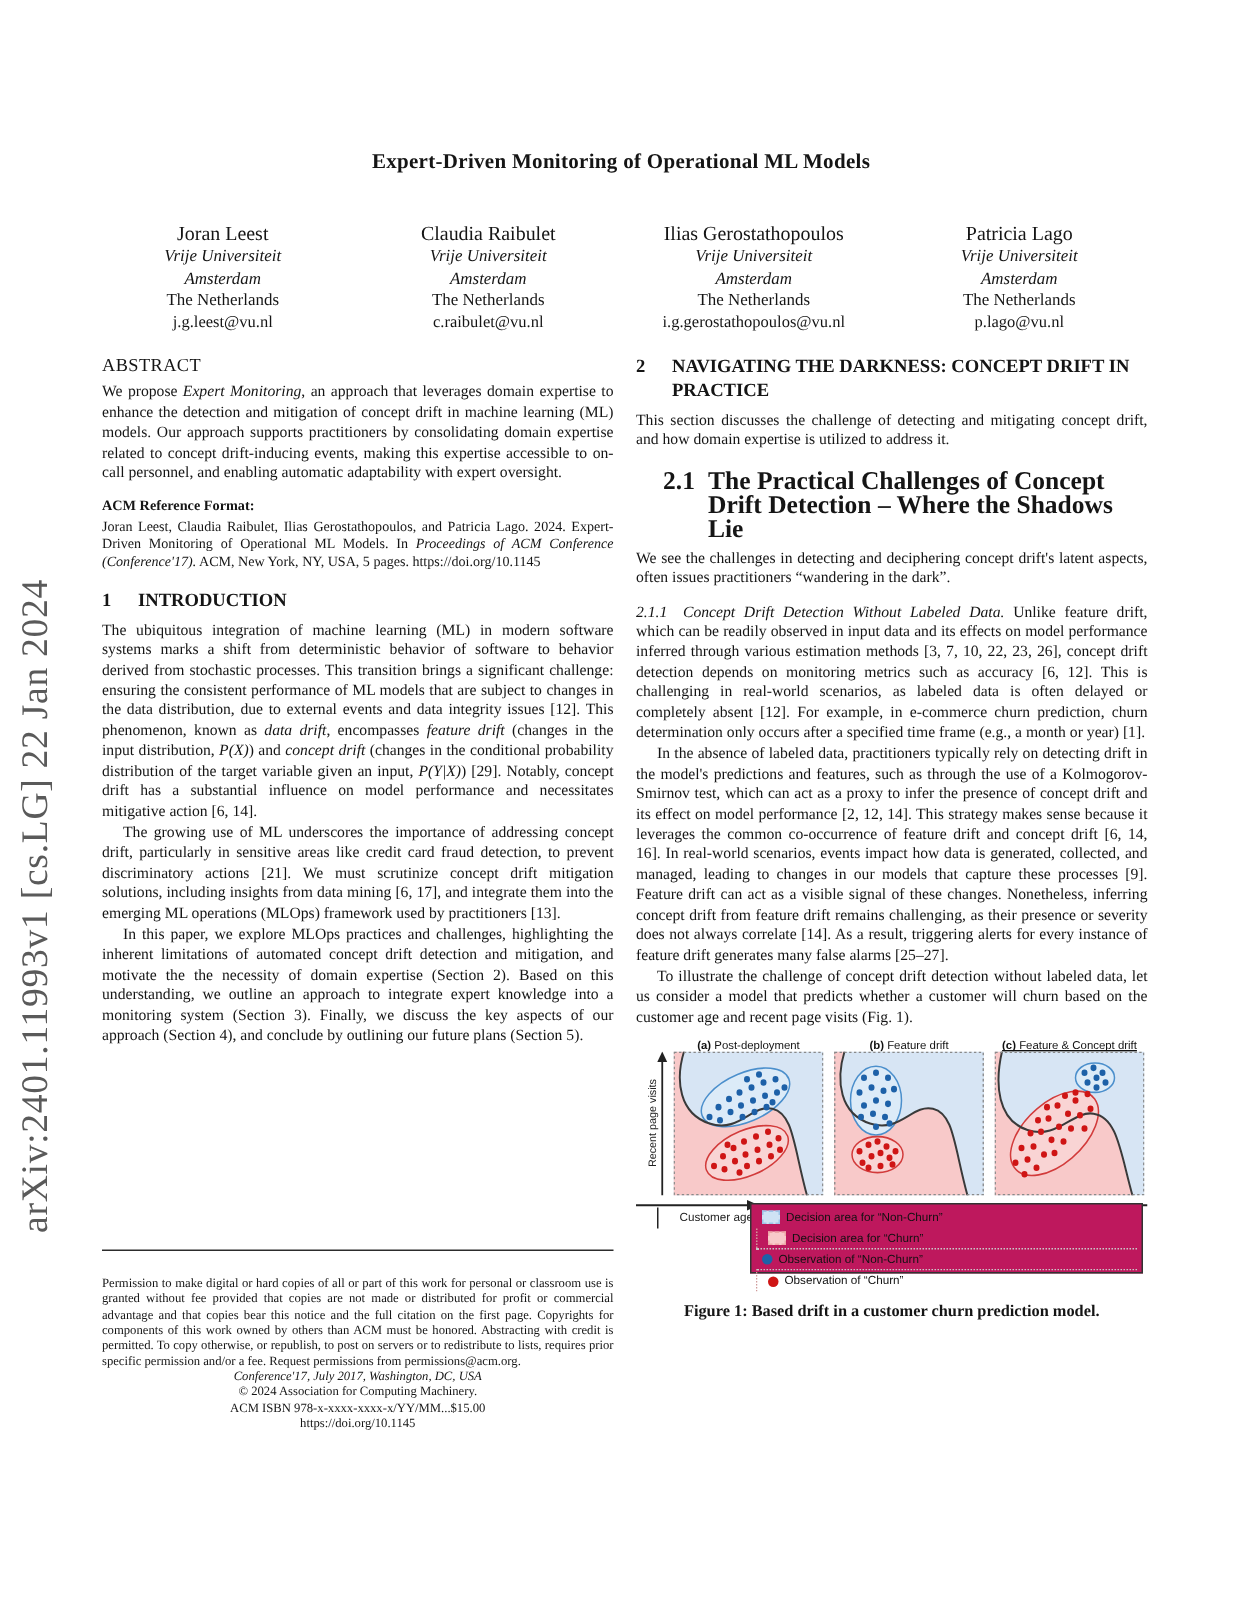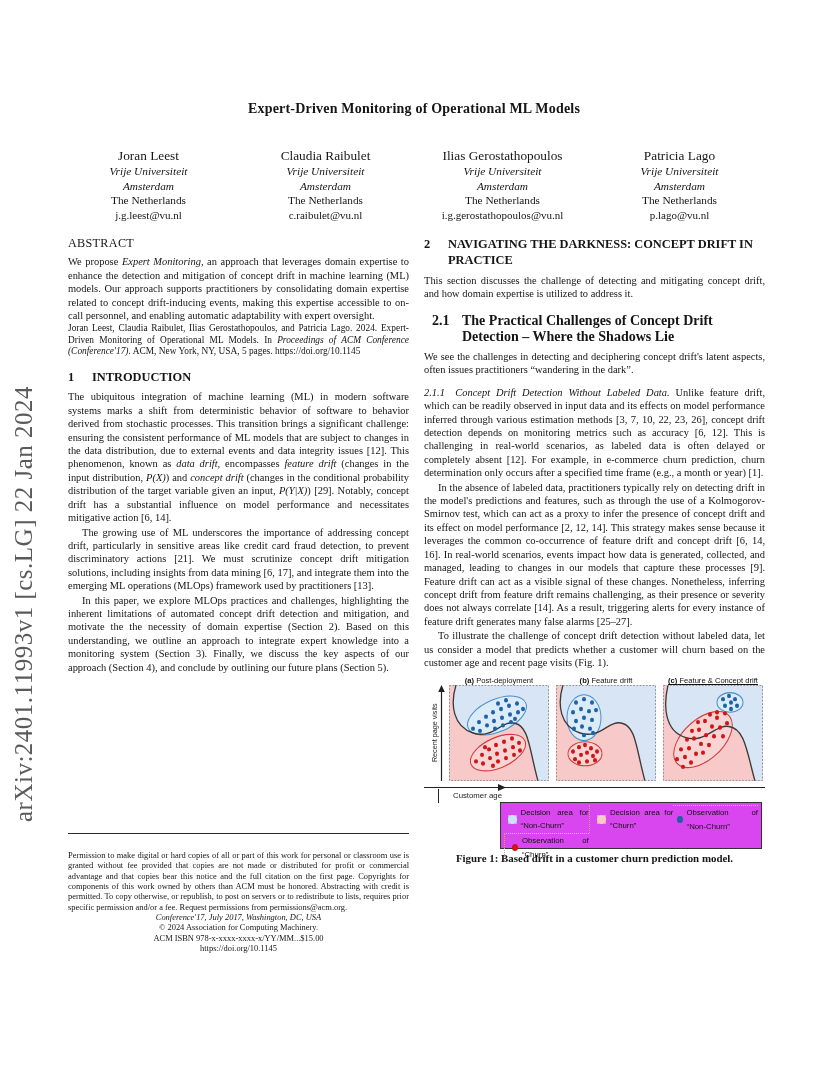--- a/index.html
+++ b/index.html
@@ -26,22 +26,22 @@
   .col{position:absolute;width:341px;font-size:10.45px;line-height:13.4px;text-align:justify;}
   #col-left{left:68px;top:237px;}
   #col-right{left:424px;top:237px;}
 
   .h-abs{font-weight:normal;font-size:12.2px;margin:0 0 5px 0;text-align:left;letter-spacing:.3px;}
   .h-ref{font-weight:bold;font-size:9.5px;margin:10px 0 1px 0;text-align:left;}
   .ref-body{font-size:9.4px;line-height:11.4px;}
   .h-sec{position:relative;padding-left:24px;font-weight:bold;font-size:12.4px;line-height:15.8px;
     margin:12px 0 5px 0;text-align:left;}
   .h-sec .num{position:absolute;left:0;}
-  .h-sub{position:relative;padding-left:30px;font-weight:bold;font-size:14px;line-height:15.8px;
-    margin:13px 0 5px 8px;text-align:left;}
+  .h-sub{position:relative;padding-left:30px;font-weight:bold;font-size:17px;line-height:15.8px;
+    margin:13px 0 5px 18px;text-align:left;}
   .h-sub .num{position:absolute;left:0;}
   .para{margin:0 0 1px 0;}
   .ind{text-indent:14px;}
   .mt{margin-top:9px;}
 
   #footnote{position:absolute;left:68px;top:833px;width:341px;font-size:8.45px;line-height:10.35px;
     border-top:1px solid #2c2c2c;padding-top:16px;}
   #footnote .perm{text-align:justify;}
   #footnote .fline{text-align:center;}
 
@@ -49,23 +49,23 @@
   #figure1{position:relative;margin-top:5px;height:196px;font-family:"Liberation Sans",sans-serif;}
   #fig-canvas{position:relative;height:170px;}
   .panel-label{position:absolute;top:0;width:100px;text-align:center;font-size:7.6px;color:#111;}
   .panel{position:absolute;top:11px;width:100px;height:96px;}
   #ylabel{position:absolute;left:-37px;top:52px;width:96px;text-align:center;
     transform:rotate(-90deg);font-size:7.2px;color:#222;}
   #y-arrow{position:absolute;left:13px;top:11px;width:9px;height:96px;}
   #x-axis{position:absolute;left:0;top:109px;width:341px;height:10px;}
   #xlabel{position:absolute;left:14px;top:115px;font-size:7.8px;color:#222;
     border-left:1.2px solid #222;padding-left:14px;}
-  #legend{position:absolute;left:76px;top:128px;width:262px;height:47px;
-    border:1px solid #333;background:#d946ef;display:grid;
-    grid-template-columns:1fr 1fr 1fr;box-sizing:border-box;padding:2px 3px;}
+  #legend{position:absolute;left:76px;top:112px;width:262px;height:47px;
+    border:1px solid #333;background:#be185d;display:grid;
+    grid-template-columns:1fr;box-sizing:border-box;padding:2px 3px;}
   .lg-cell{display:flex;align-items:center;gap:4px;font-size:7.8px;color:#111;padding-left:4px;}
   .lg-cell:nth-child(even){border-left:1px dotted #cf9a9a;padding-left:7px;}
   .lg-cell:nth-child(n+3){border-top:1px dotted #c9c9c9;}
   .lg-swatch{display:inline-block;width:12px;height:9px;border:1px dashed #aaa;box-sizing:border-box;}
   .lg-dot{display:inline-block;width:7px;height:7px;border-radius:50%;}
   #fig-caption{position:absolute;left:0;top:178px;width:341px;text-align:center;
     font-family:"Liberation Serif",serif;font-weight:bold;font-size:10.9px;}
 </style>
 </head>
 <body>
@@ -102,20 +102,21 @@
     <div class="a-line a-aff">Amsterdam</div>
     <div class="a-line">The Netherlands</div>
     <div class="a-email">p.lago@vu.nl</div>
   </div>
 </div>
 
 <div class="col" id="col-left">
   <div class="h-abs">ABSTRACT</div>
   <div class="para"><span>We propose </span><span class="i">Expert Monitoring</span><span>, an approach that leverages domain expertise to enhance the detection and mitigation of concept drift in machine learning (ML) models. Our approach supports practitioners by consolidating domain expertise related to concept drift-inducing events, making this expertise accessible to on-call personnel, and enabling automatic adaptability with expert oversight.</span></div>
 
+  <div class="h-ref">ACM Reference Format:</div>
   <div class="ref-body"><span>Joran Leest, Claudia Raibulet, Ilias Gerostathopoulos, and Patricia Lago. 2024. Expert-Driven Monitoring of Operational ML Models. In </span><span class="i">Proceedings of ACM Conference (Conference'17).</span><span> ACM, New York, NY, USA, 5 pages. https://doi.org/10.1145</span></div>
 
   <div class="h-sec">
     <span class="num">1</span>
     <span>INTRODUCTION</span>
   </div>
   <div class="para"><span>The ubiquitous integration of machine learning (ML) in modern software systems marks a shift from deterministic behavior of software to behavior derived from stochastic processes. This transition brings a significant challenge: ensuring the consistent performance of ML models that are subject to changes in the data distribution, due to external events and data integrity issues [12]. This phenomenon, known as </span><span class="i">data drift</span><span>, encompasses </span><span class="i">feature drift</span><span> (changes in the input distribution, </span><span class="i">P(X)</span><span>) and </span><span class="i">concept drift</span><span> (changes in the conditional probability distribution of the target variable given an input, </span><span class="i">P(Y|X)</span><span>) [29]. Notably, concept drift has a substantial influence on model performance and necessitates mitigative action [6, 14].</span></div>
   <div class="para ind">The growing use of ML underscores the importance of addressing concept drift, particularly in sensitive areas like credit card fraud detection, to prevent discriminatory actions [21]. We must scrutinize concept drift mitigation solutions, including insights from data mining [6, 17], and integrate them into the emerging ML operations (MLOps) framework used by practitioners [13].</div>
   <div class="para ind">In this paper, we explore MLOps practices and challenges, highlighting the inherent limitations of automated concept drift detection and mitigation, and motivate the the necessity of domain expertise (Section 2). Based on this understanding, we outline an approach to integrate expert knowledge into a monitoring system (Section 3). Finally, we discuss the key aspects of our approach (Section 4), and conclude by outlining our future plans (Section 5).</div>
 </div>

